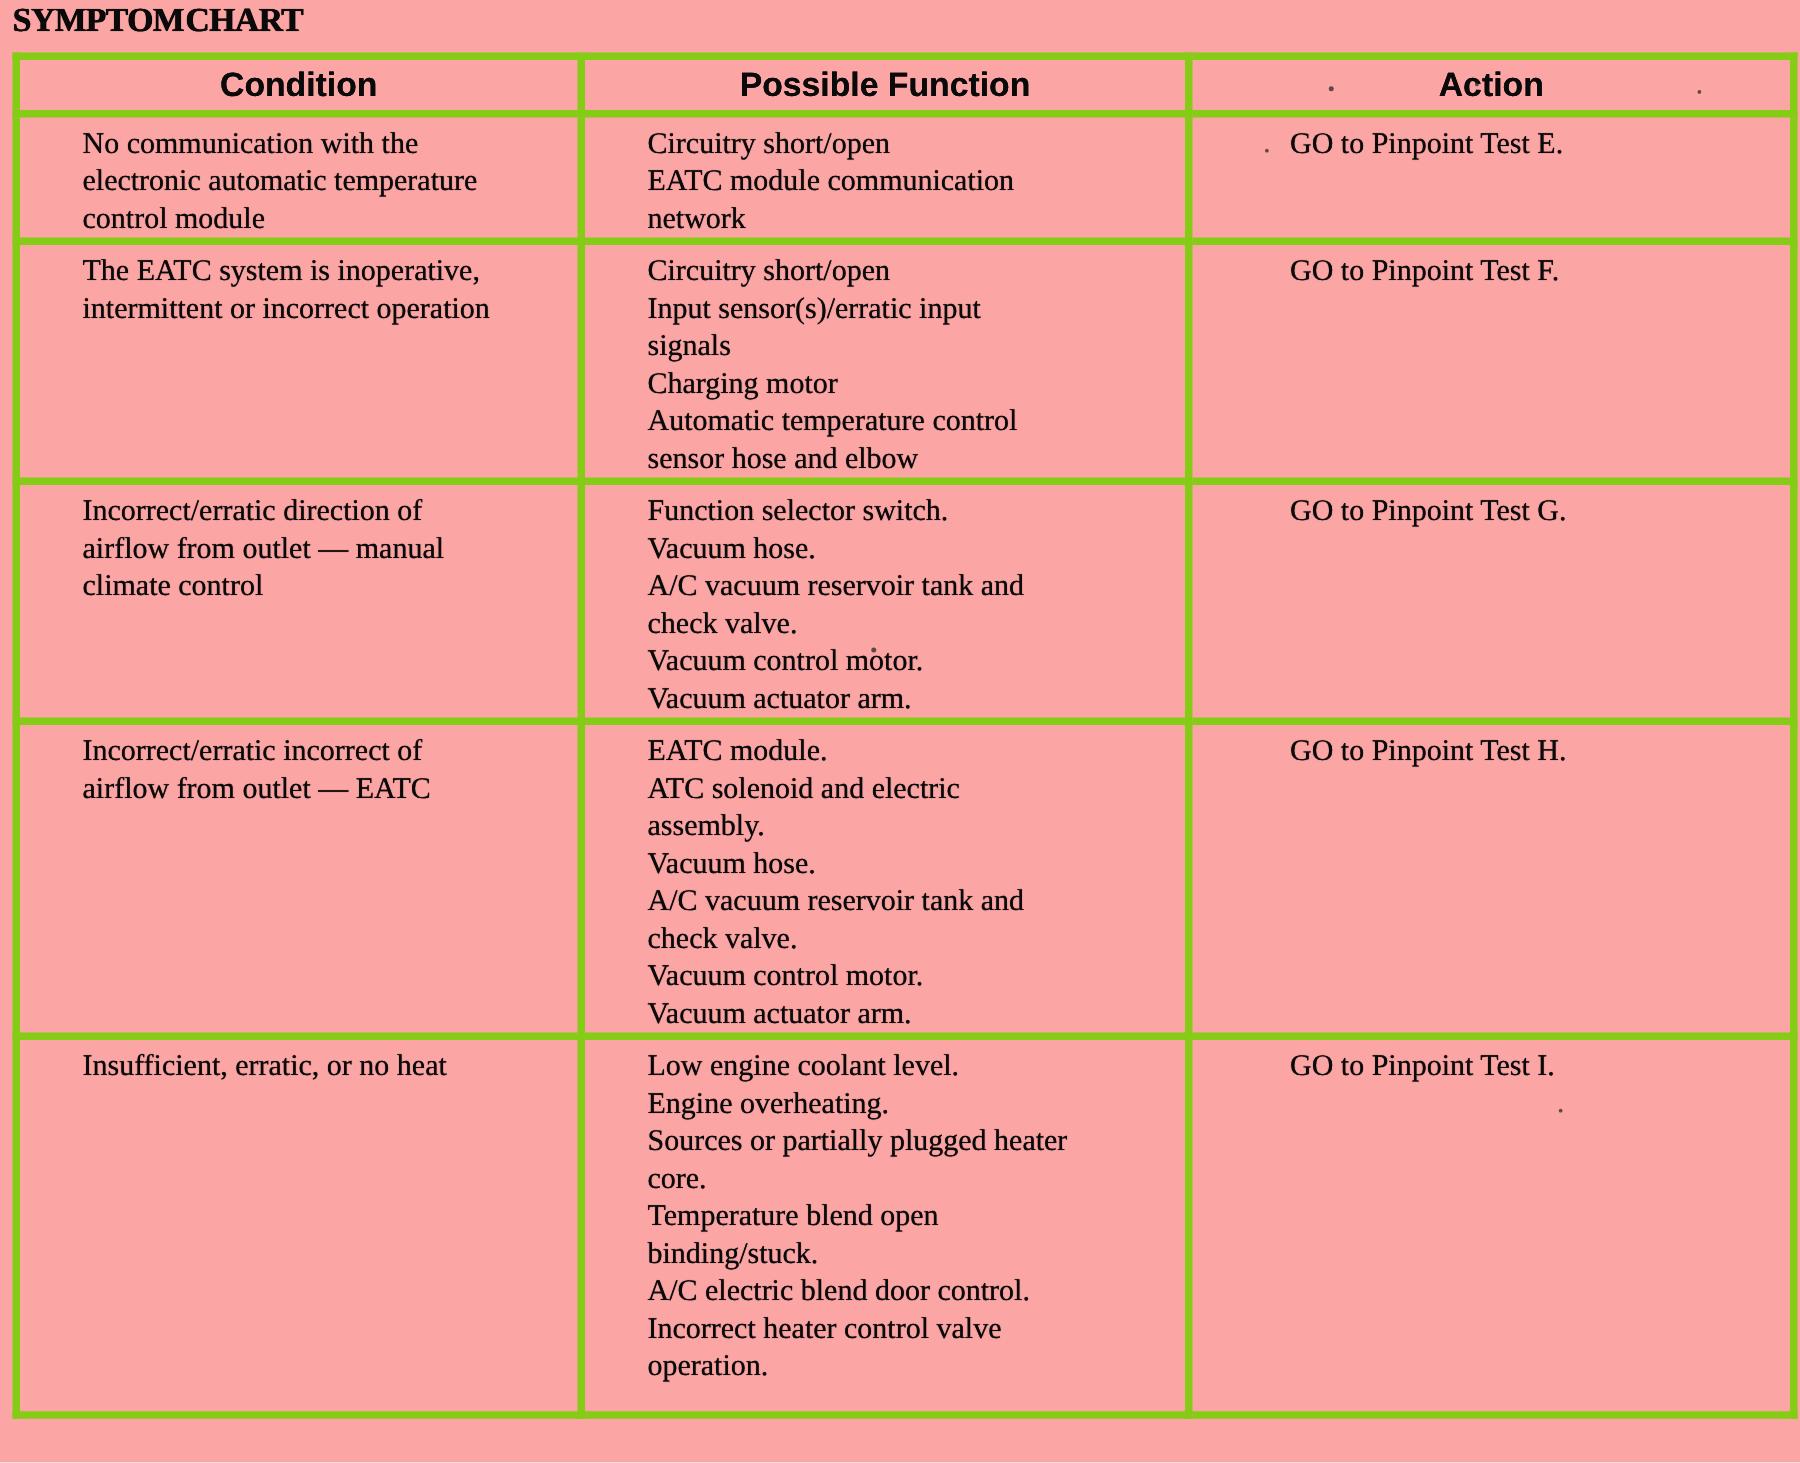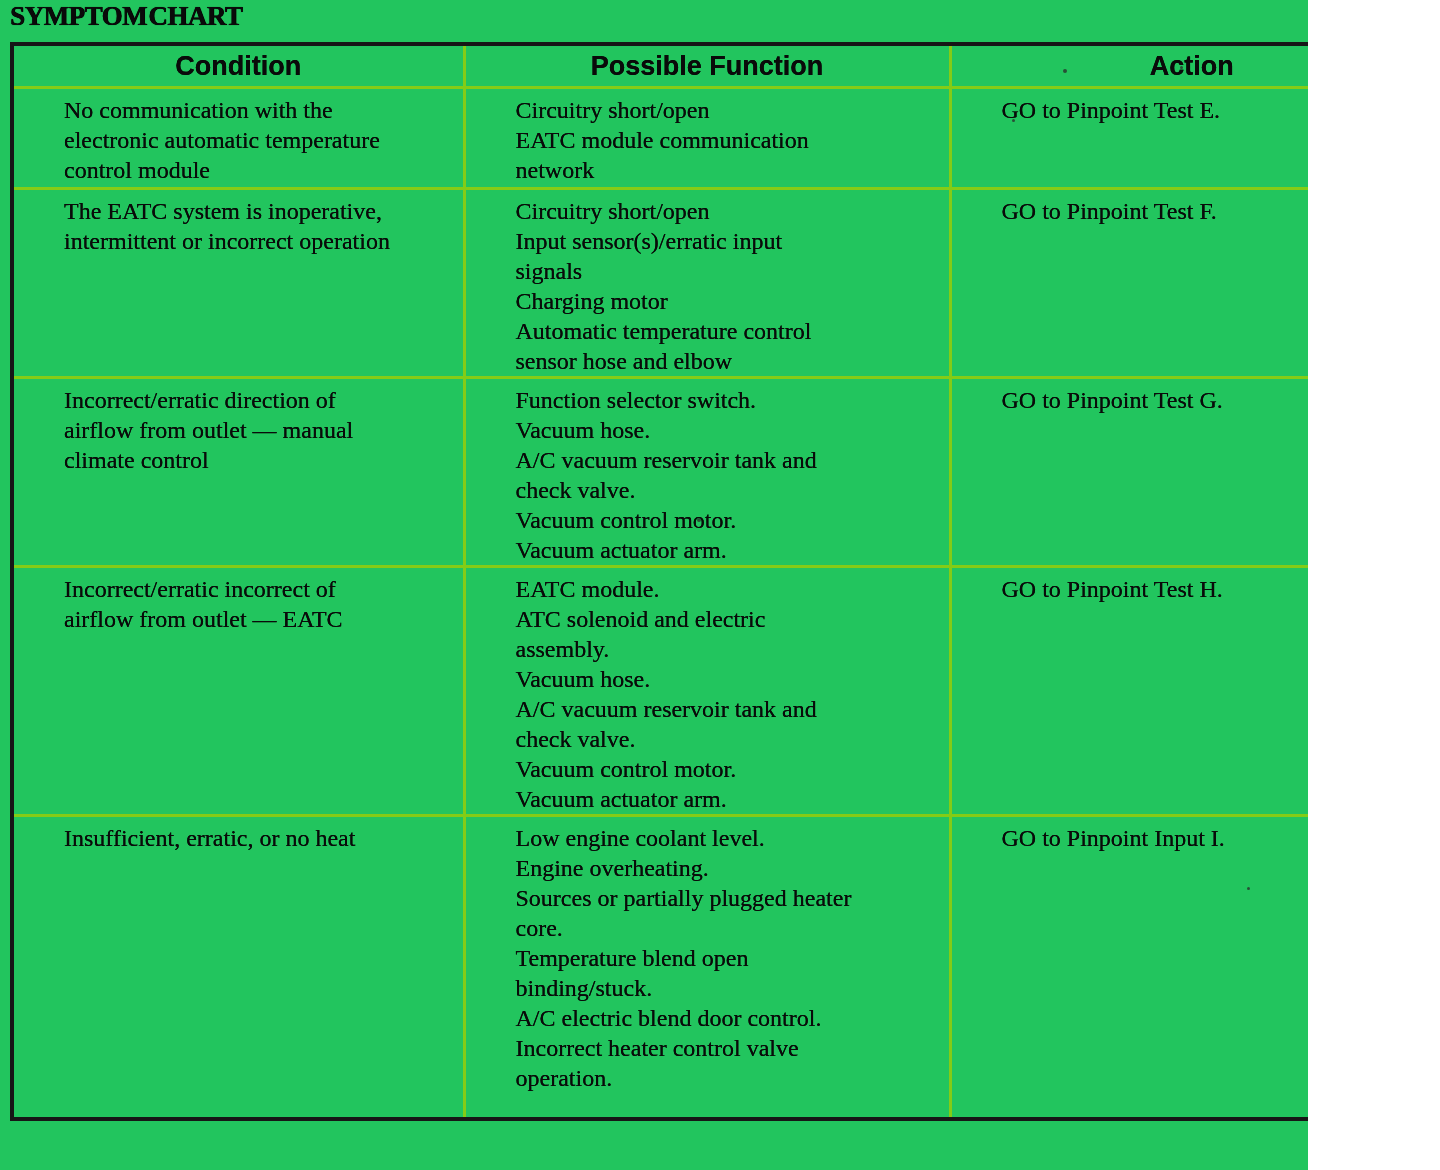--- a/index.html
+++ b/index.html
@@ -1,50 +1,50 @@
 <!DOCTYPE html>
 <html><head>
 <meta charset="utf-8">
 <style>
   html,body{margin:0;padding:0;background:#ffffff;}
   .page{
-    position:relative;width:1308px;height:1170px;background:#22c55e;
+    position:relative;width:1440px;height:1170px;background:#fca5a5;
     font-family:"Liberation Serif",serif;color:#0a0a0a;overflow:hidden;
   }
   .title{
     position:absolute;left:10px;top:1px;margin:0;
     font-family:"Liberation Serif",serif;font-weight:700;font-size:27px;
     letter-spacing:-0.5px;word-spacing:-5px;
     text-shadow:0 0 0.7px #000, 0.4px 0 0 #000;
   }
   table.symptom{
     position:absolute;left:10px;top:42px;width:1422px;
     border-collapse:collapse;table-layout:fixed;
     border:4px solid #161616;
   }
-  table.symptom th, table.symptom td{ border:3px solid #84cc16; }
+  table.symptom th, table.symptom td{ border:6px solid #84cc16; }
   table.symptom th{
     font-family:"Liberation Sans",sans-serif;font-weight:700;font-size:27px;
     text-align:center;vertical-align:middle;height:40px;padding:0;
     text-shadow:0 0 0.5px #000;
   }
   table.symptom td{ vertical-align:top;padding:6px 8px 0 14px; }
   tr.r1{height:101px} tr.r2{height:188px} tr.r3{height:186px}
   tr.r4{height:249px} tr.r5{height:303px}
   ul.cell-list{list-style:none;margin:0;padding:0;}
   li.item{display:flex;align-items:flex-start;}
   .bullet{flex:0 0 36px;padding-left:4px;box-sizing:border-box;}
   .dot{width:7px;height:7px;border-radius:50%;background:#000;margin-top:11px;}
   .txt{
     font-size:24px;line-height:30px;
     text-shadow:0 0 0.65px rgba(0,0,0,.9);
   }
   td.c1 .txt{max-width:332px;}
   td.c2 .txt{max-width:336px;}
-  td.c3 .txt{max-width:400px;}
+  td.c3 .txt{max-width:400px;margin-left:28px;}
   .speck{position:absolute;background:#2a2a2a;border-radius:50%;opacity:.75;}
 </style>
 </head>
 <body>
 
 <div class="page">
 
   <h1 class="title">SYMPTOM CHART</h1>
 
   <table class="symptom">
@@ -256,21 +256,21 @@
             <li class="item">
                 <span class="bullet"><span class="dot"></span></span>
                 <span class="txt">Incorrect heater control valve operation.</span>
               </li>
           </ul>
         </td>
         <td class="c3">
           <ul class="cell-list">
             <li class="item">
                 <span class="bullet"><span class="dot"></span></span>
-                <span class="txt">GO to Pinpoint Input I.</span>
+                <span class="txt">GO to Pinpoint Test I.</span>
               </li>
           </ul>
         </td>
       </tr>
 
     </tbody>
   </table>
 
   <span class="speck" style="left:1063px;top:69px;width:4px;height:4px;"></span>
   <span class="speck" style="left:1180px;top:66px;width:3px;height:3px;"></span>

